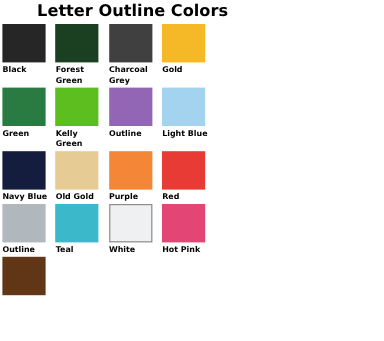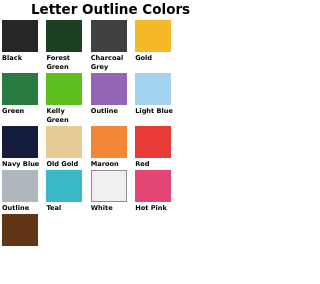--- a/index.html
+++ b/index.html
@@ -112,21 +112,21 @@
       <div class="cell">
         <div class="swatch" style="background-color: rgb(20, 29, 61);"></div>
         <div class="label">Navy Blue</div>
       </div>
       <div class="cell">
         <div class="swatch" style="background-color: rgb(230, 203, 149);"></div>
         <div class="label">Old Gold</div>
       </div>
       <div class="cell">
         <div class="swatch" style="background-color: rgb(244, 134, 55);"></div>
-        <div class="label">Maroon</div>
+        <div class="label">Purple</div>
       </div>
       <div class="cell">
         <div class="swatch" style="background-color: rgb(232, 59, 54);"></div>
         <div class="label">Red</div>
       </div>
       <div class="cell">
         <div class="swatch" style="background-color: rgb(176, 183, 189);"></div>
         <div class="label">Outline</div>
       </div>
       <div class="cell">

